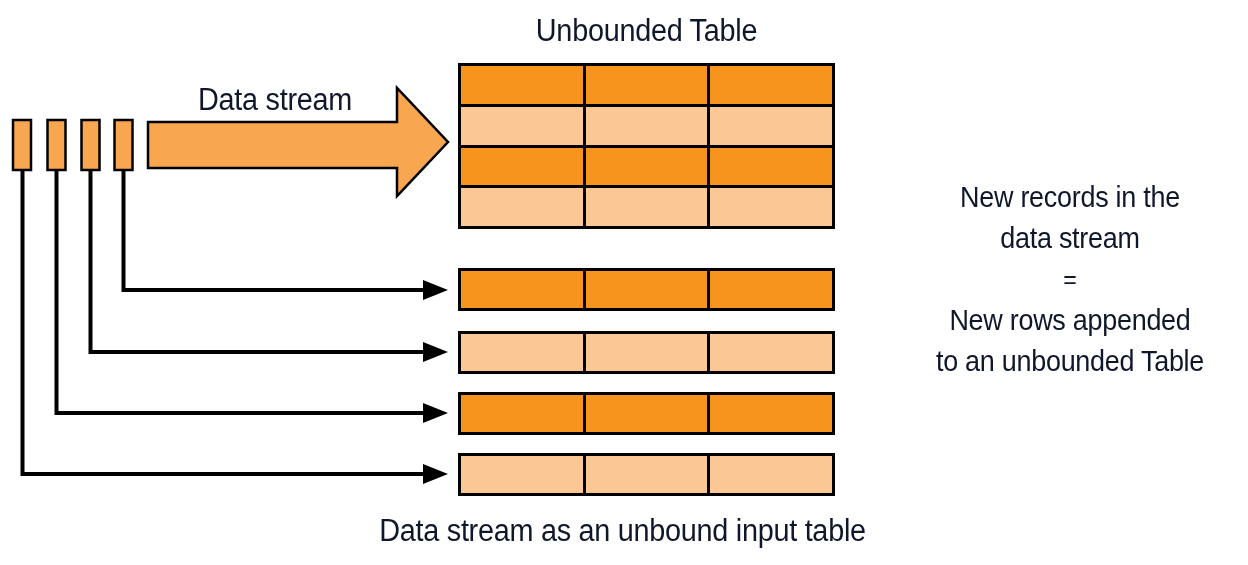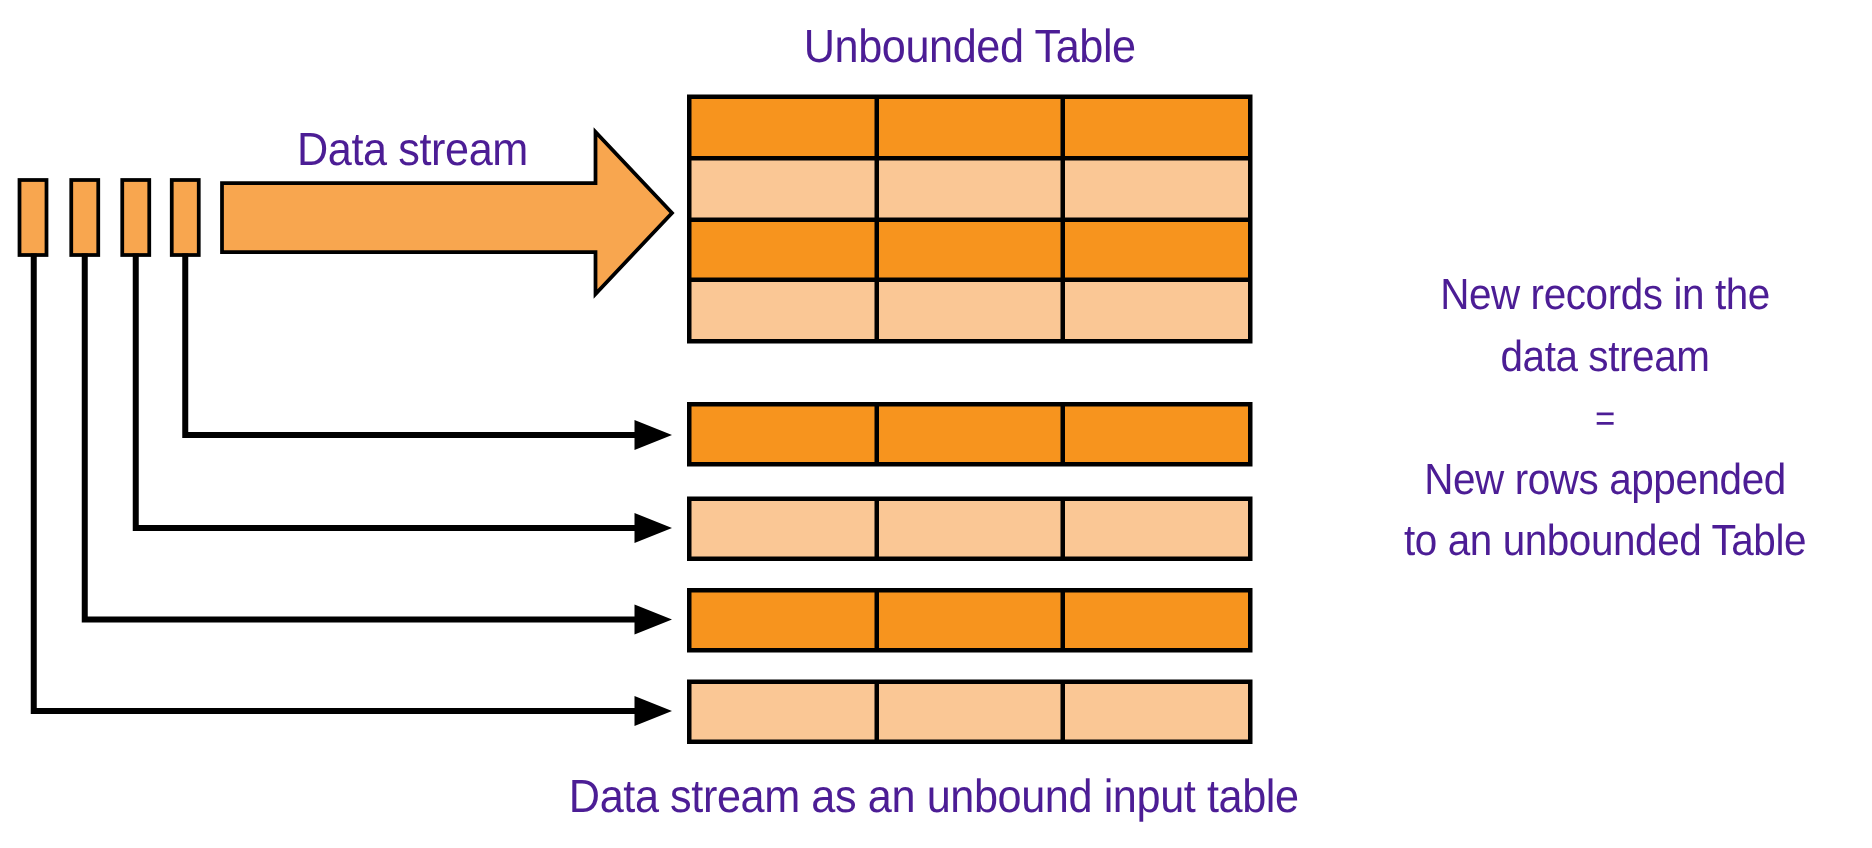--- a/index.html
+++ b/index.html
@@ -2,21 +2,21 @@
 <html style="--dark-orange: #F7941E; --light-orange: #FAC795; --stream-orange: #F8A64F; --line: #000000; --background: #FFFFFF;"><head>
 <meta charset="utf-8">
 <style>
   html, body { margin: 0; padding: 0; background: #fff; }
   .stage {
     position: relative;
     width: 1243px;
     height: 565px;
     background: var(--background, #ffffff);
     font-family: "Liberation Sans", sans-serif;
-    color: #4c1d95;
+    color: #0f172a;
     overflow: hidden;
   }
   .layer {
     position: absolute;
     left: 0; top: 0;
     width: 1248px; height: 565px;
   }
   .stream-rect {
     fill: var(--stream-orange, #F8A64F);
     stroke: var(--line, #000000);

